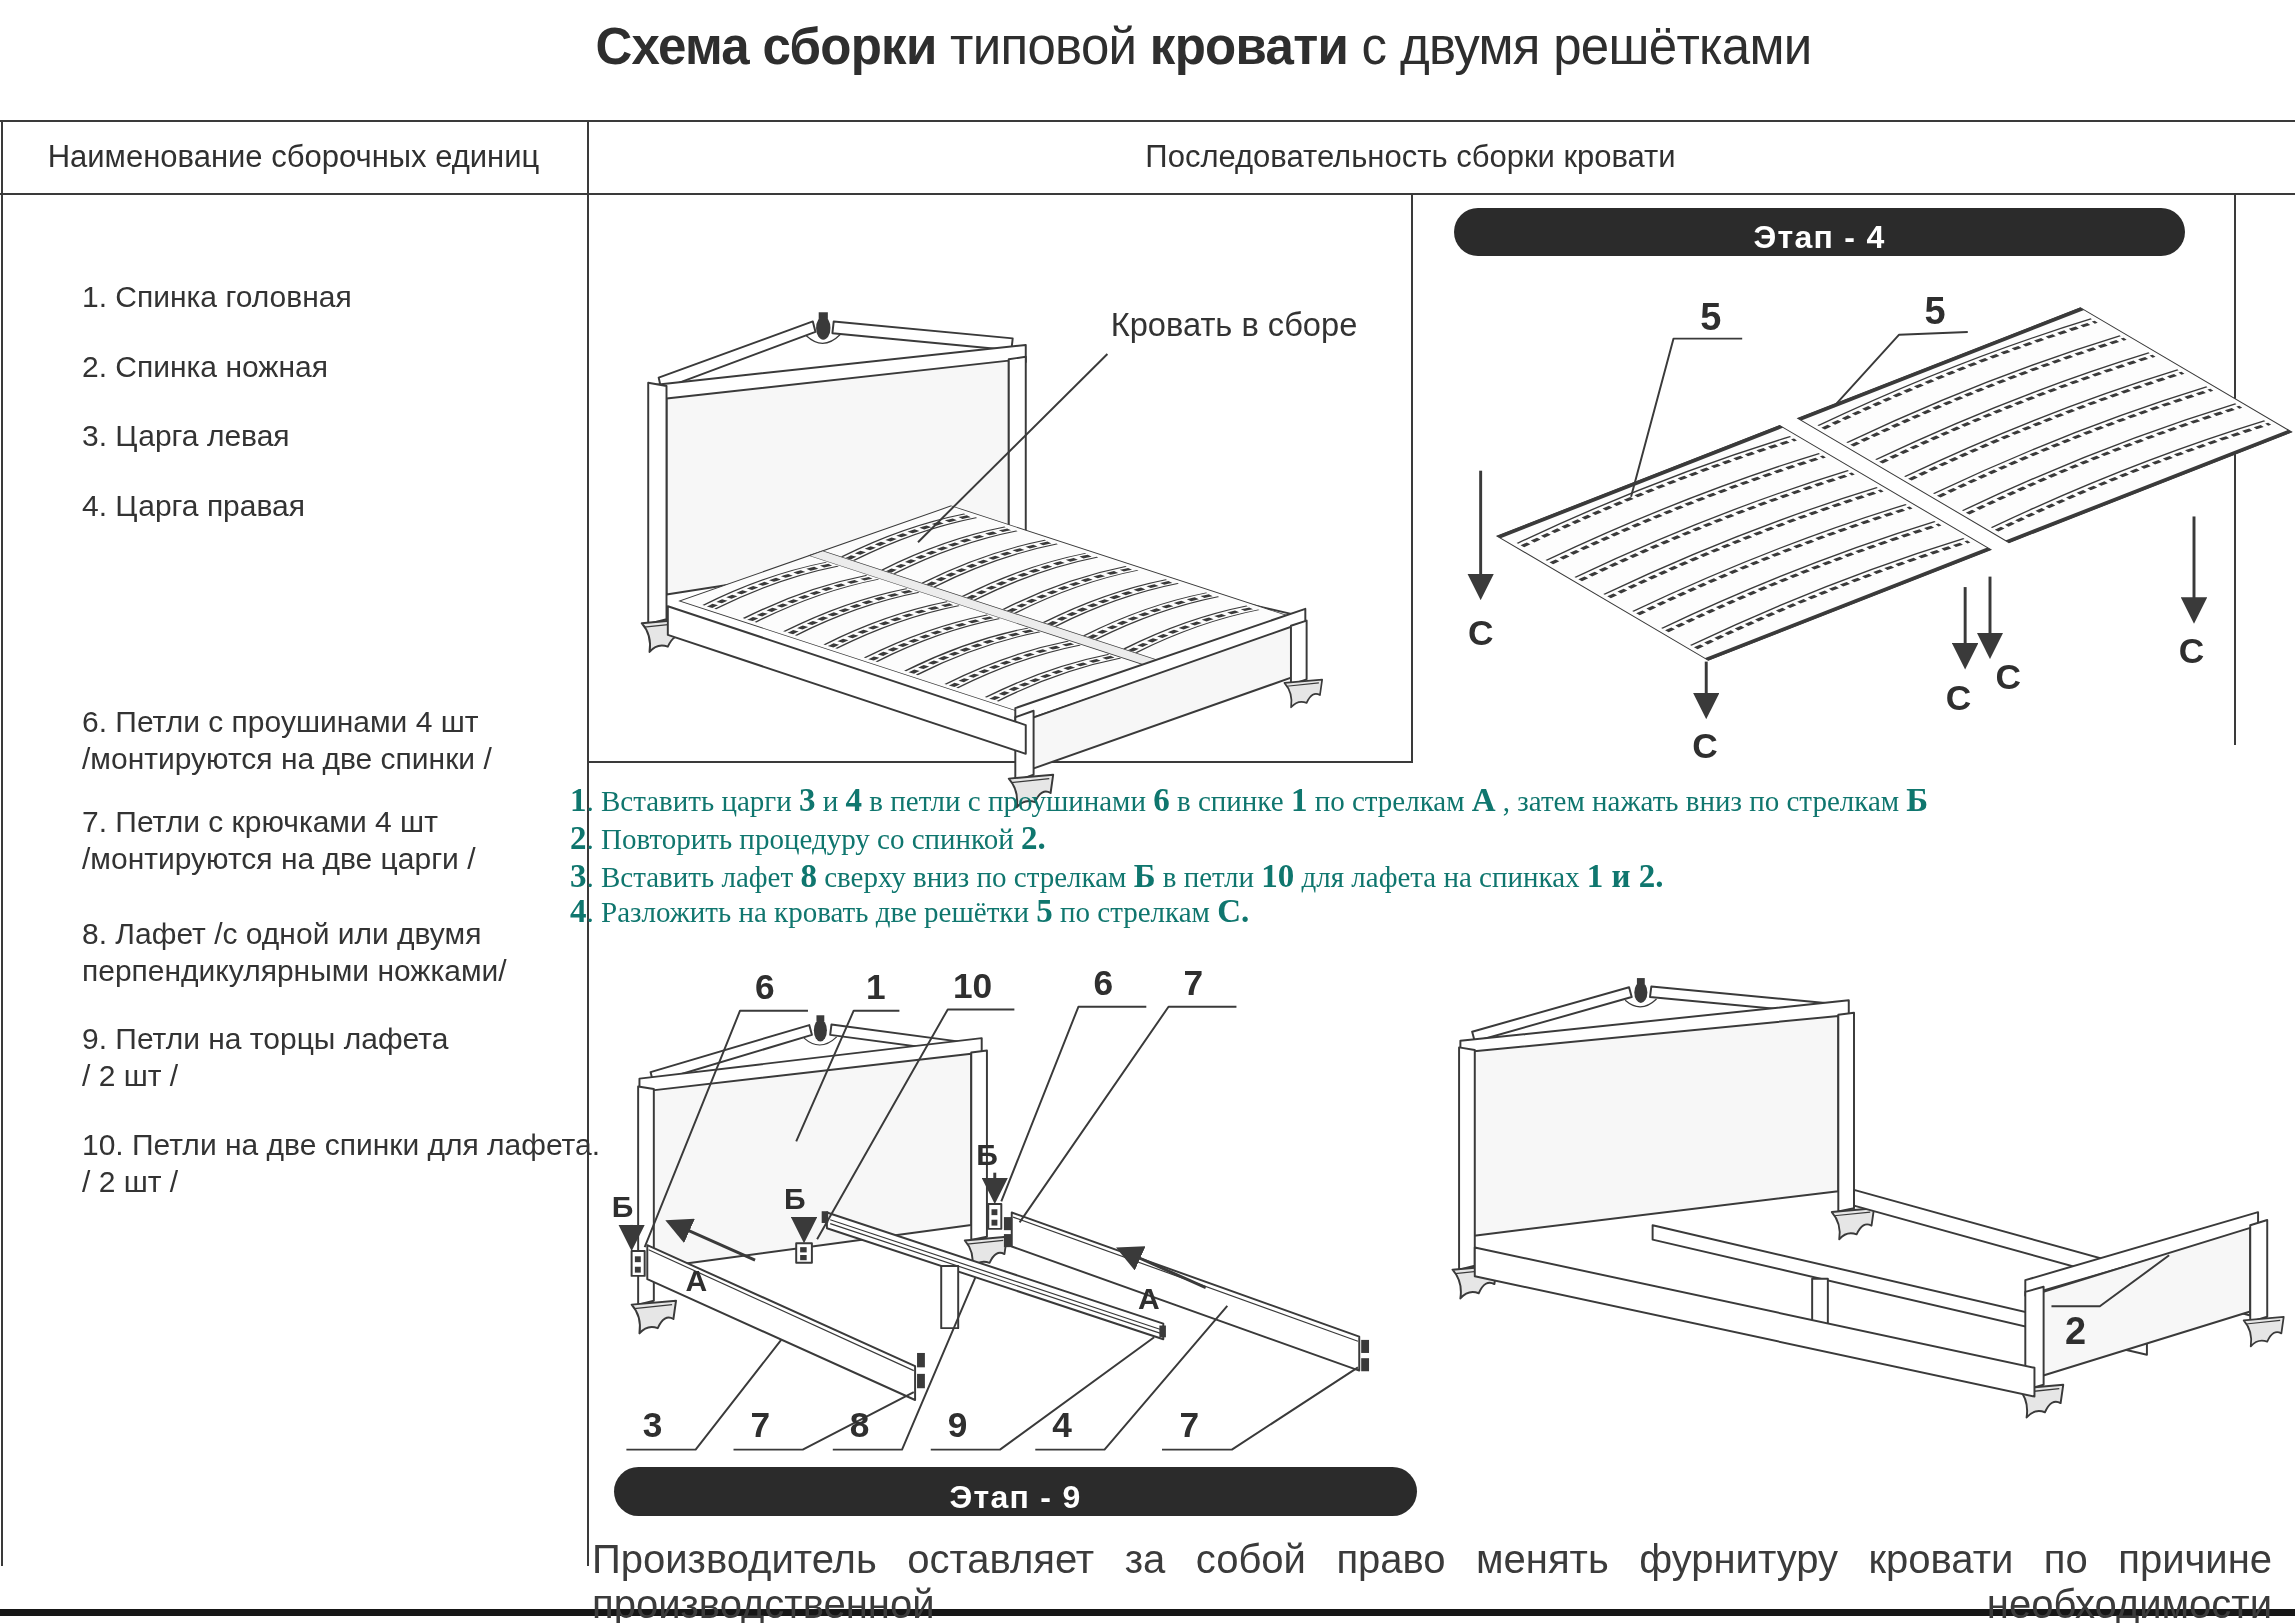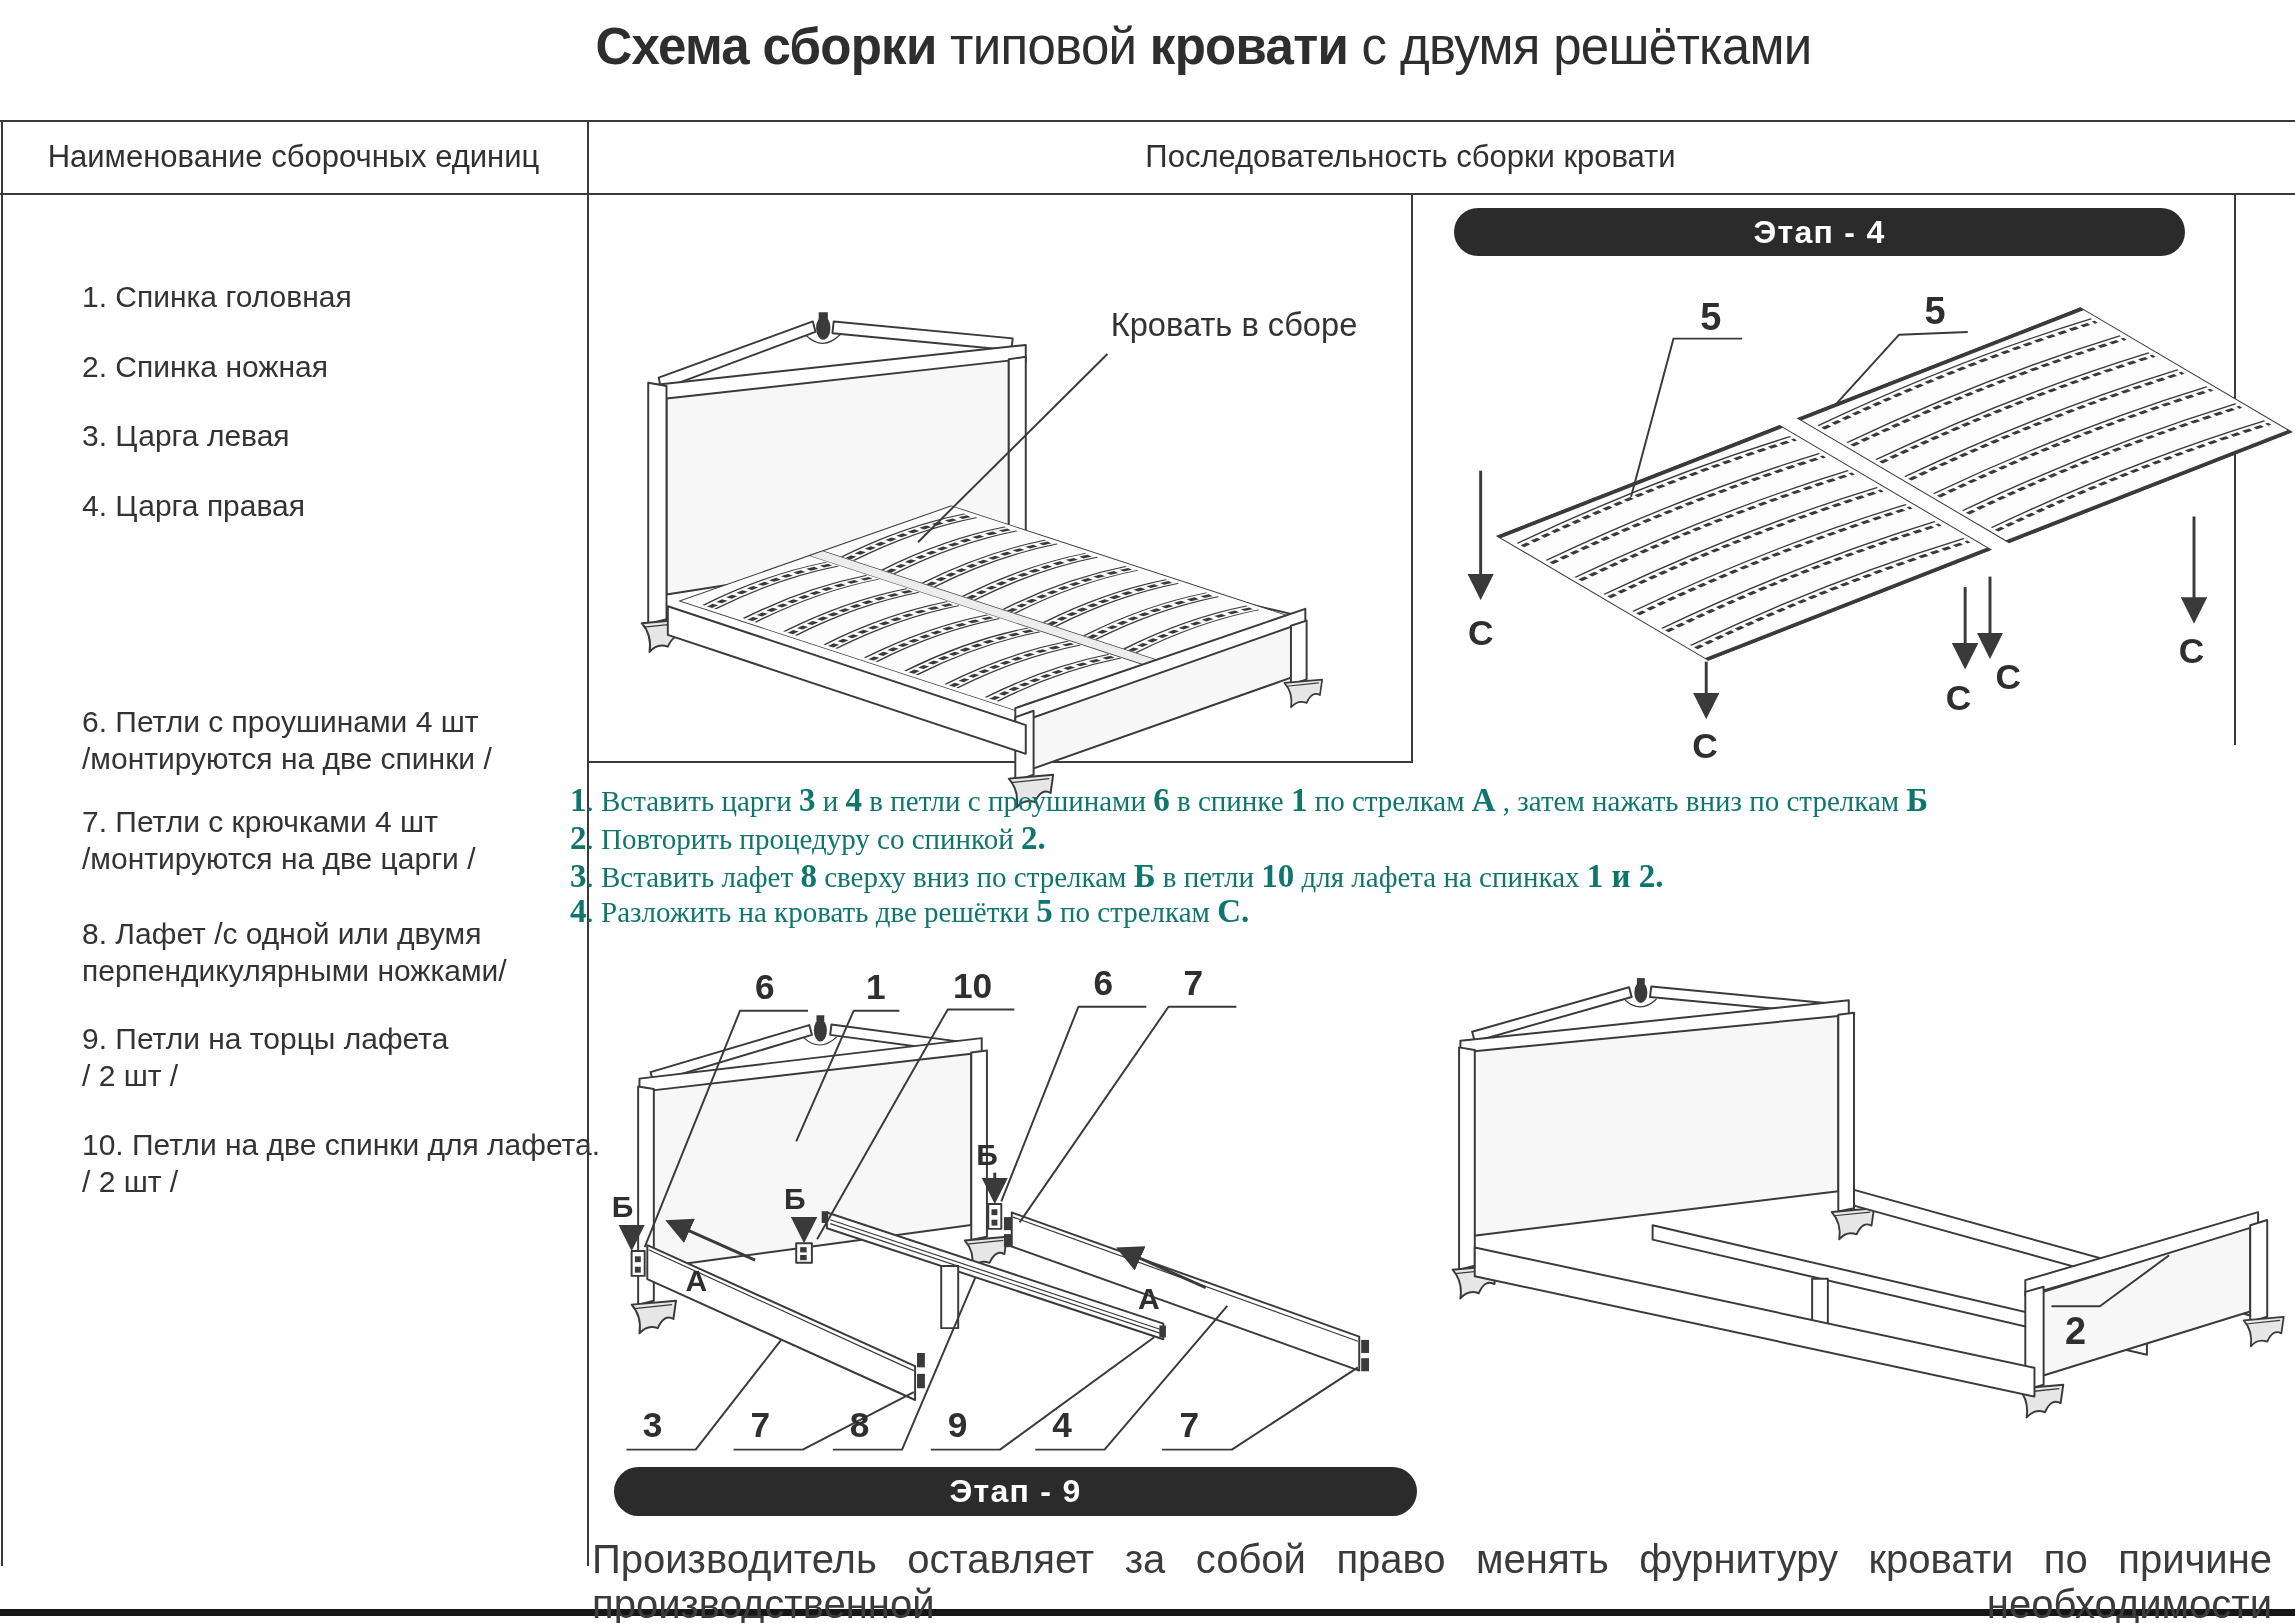--- a/index.html
+++ b/index.html
@@ -8,21 +8,21 @@
   .ln{position:absolute;background:#3a3a3a;}
   .title{position:absolute;top:17px;left:0;width:2295px;padding-left:112px;box-sizing:border-box;
          text-align:center;font-size:51px;font-weight:400;letter-spacing:-0.7px;white-space:nowrap;color:#2e2e2e;}
   .title b{font-weight:700;}
   .hdr{position:absolute;top:139px;font-size:31px;font-weight:400;color:#303030;text-align:center;}
   .part{position:absolute;left:55px;width:543px;font-size:30px;line-height:37px;
         white-space:pre-line;color:#333;margin-left:27px;}
   .instr{position:absolute;left:570px;font-size:29px;color:#0f766e;white-space:nowrap;font-family:Liberation Serif, serif;}
   .instr b{font-weight:700;font-size:33px;}
   .pill{position:absolute;background:#2b2b2b;border-radius:46px;color:#fff;
-        display:flex;align-items:center;justify-content:center;
+        display:flex;align-items:flex-end;justify-content:center;
         font-weight:700;font-size:32px;letter-spacing:1.3px;}
   .footer{position:absolute;top:1537px;left:592px;width:1680px;font-size:40px;color:#3b3b3b;
           text-align:justify;text-align-last:justify;word-spacing:9.2px;}
   svg{position:absolute;overflow:visible;}
   .o{stroke:#3a3a3a;stroke-width:3;fill:#ffffff;stroke-linejoin:round;}
   .op{stroke:#3a3a3a;stroke-width:3;fill:#f7f7f7;stroke-linejoin:round;}
   .og{stroke:#3a3a3a;stroke-width:2.5;fill:#fcfcfc;stroke-linejoin:round;}
   .thin{stroke:#3a3a3a;stroke-width:1.8;fill:none;}
   .dk{fill:#3a3a3a;stroke:none;}
   .ldr{stroke:#3a3a3a;stroke-width:3;fill:none;stroke-linejoin:round;}

